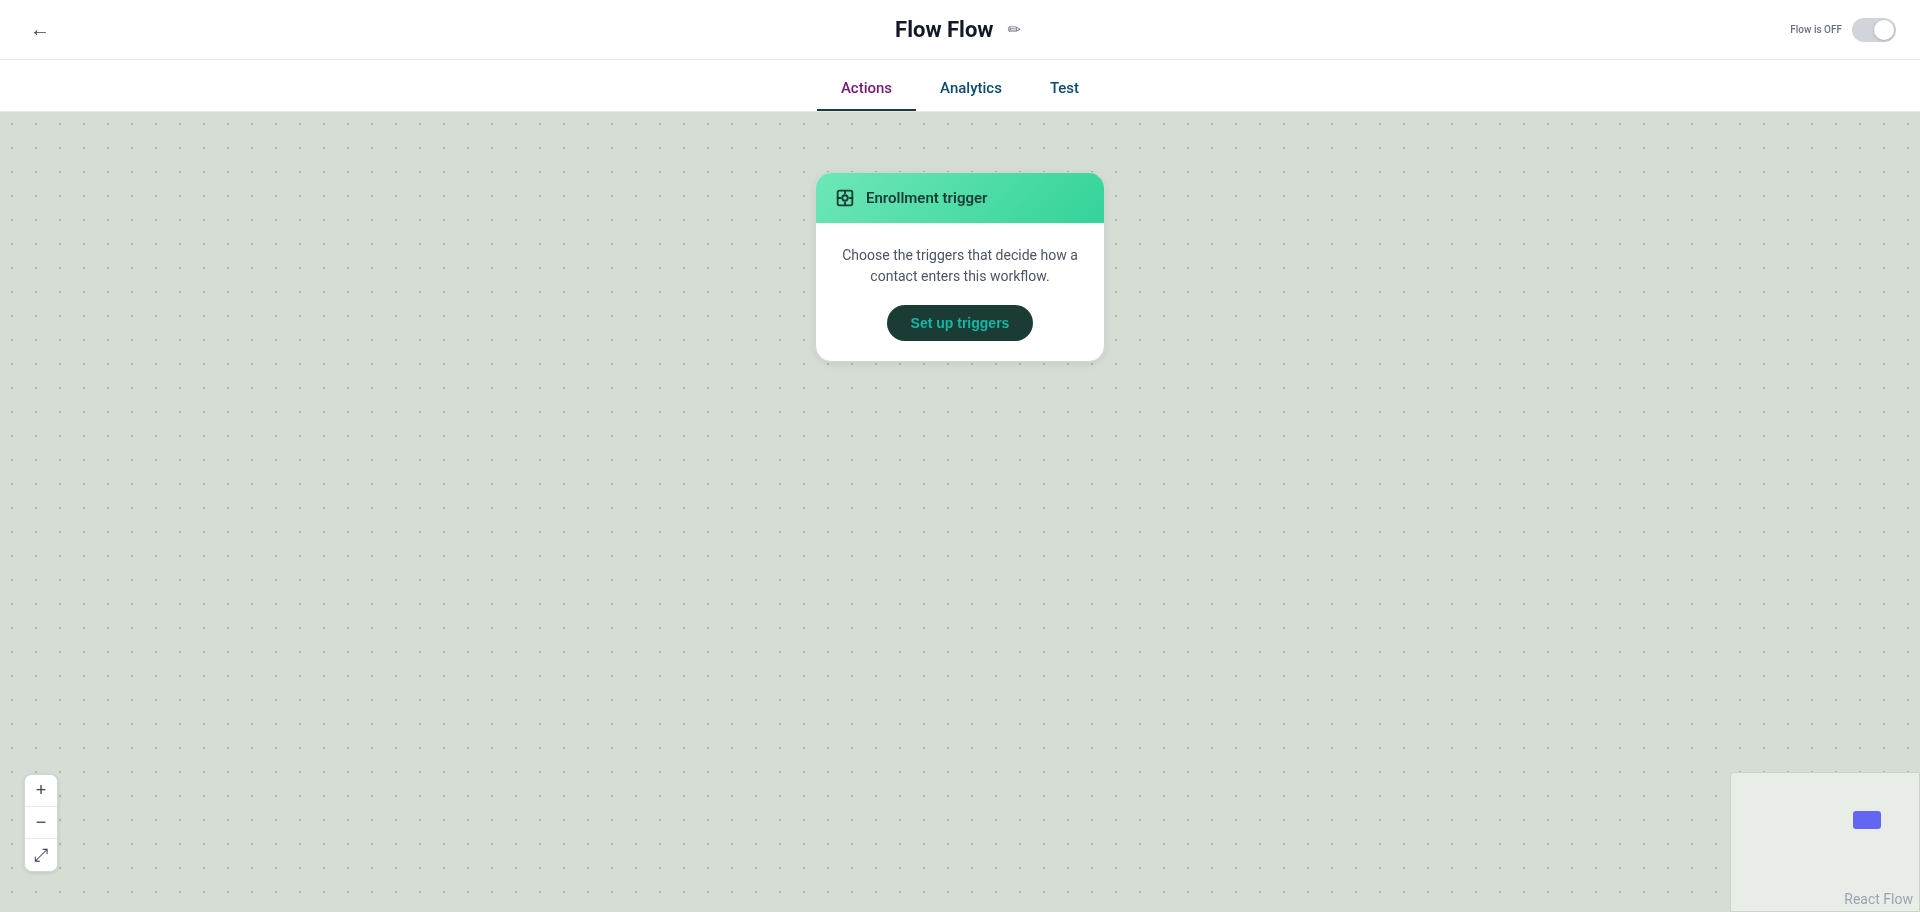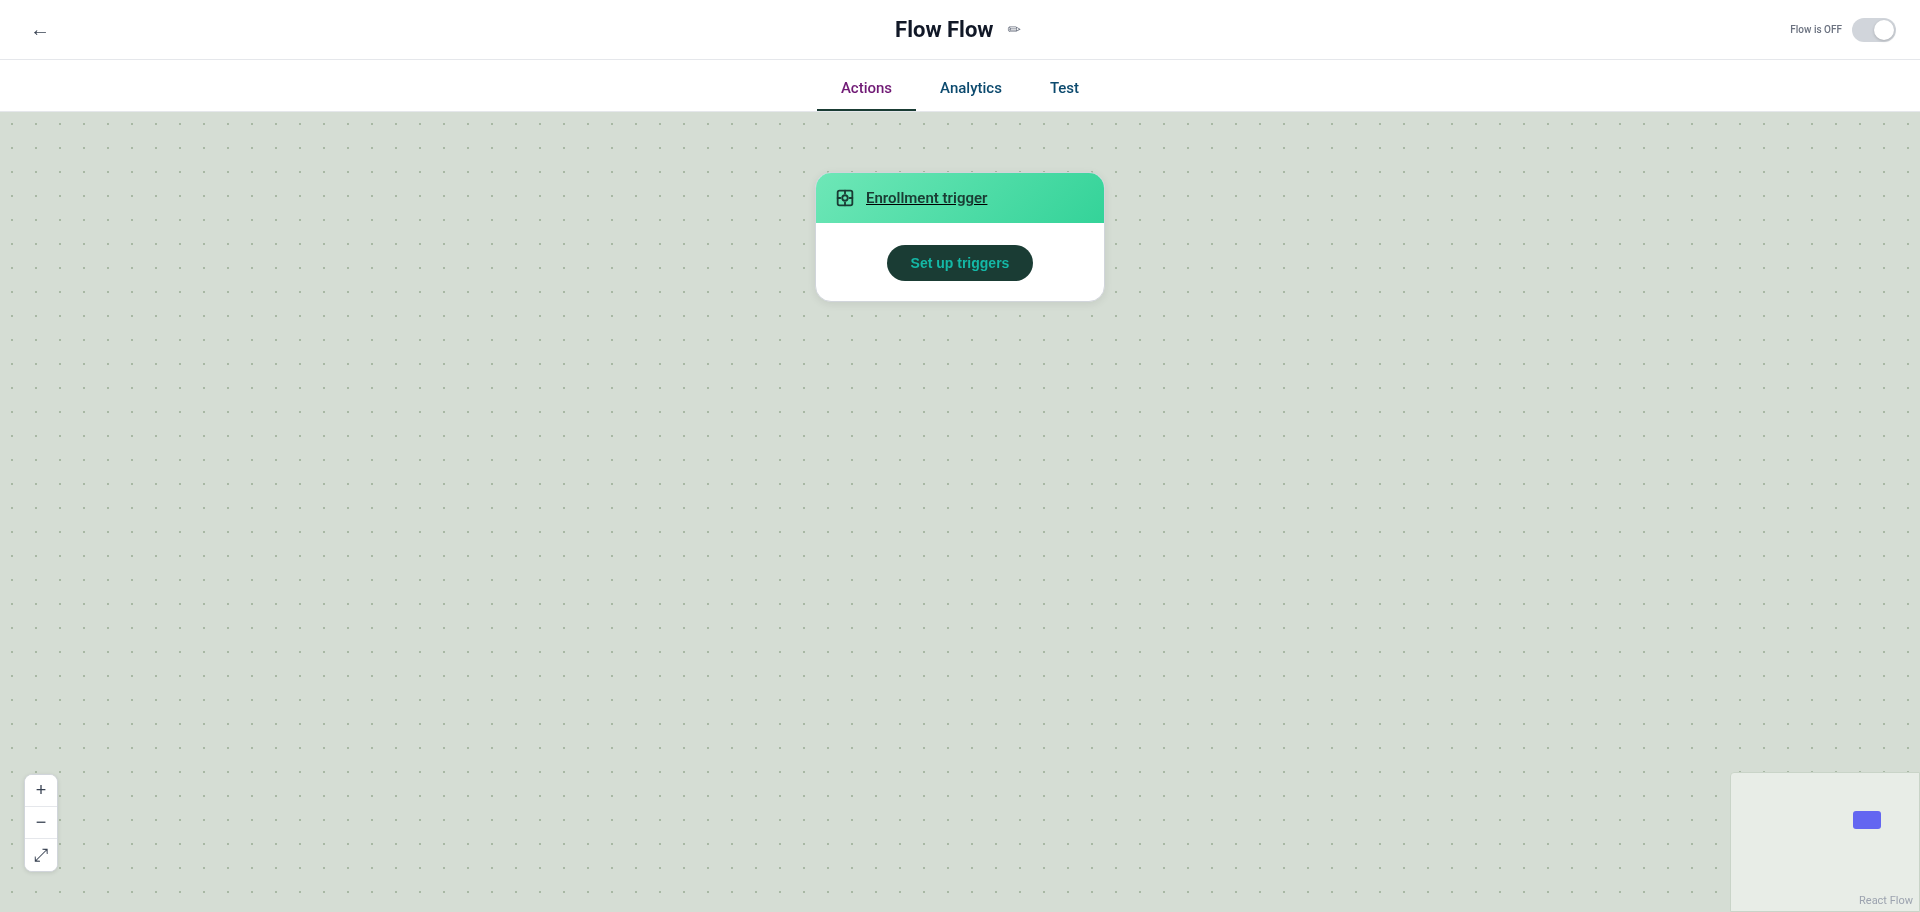--- a/index.html
+++ b/index.html
@@ -132,21 +132,20 @@
       position: absolute;
       top: 60px;
       left: 50%;
       transform: translateX(-50%);
       width: 290px;
       background: #fff;
       border-radius: 16px;
       border: 1.5px solid #d1d5db;
       overflow: hidden;
       box-shadow: 0 2px 8px rgba(0,0,0,0.08);
-      text-decoration: underline;
     }
     .trigger-card-header {
       background: linear-gradient(135deg, #6ee7b7 0%, #34d399 100%);
       padding: 14px 18px;
       display: flex;
       align-items: center;
       gap: 10px;
     }
     .trigger-icon {
       width: 22px;
@@ -228,21 +227,21 @@
       height: 18px;
       background: #6366f1;
       border-radius: 3px;
       top: 38px;
       right: 38px;
     }
     .react-flow-label {
       position: absolute;
       bottom: 4px;
       right: 6px;
-      font-size: 11px;
+      font-size: 14px;
       color: #9ca3af;
       margin-top: 28px;
     }
   </style>
 </head>
 <body>
 
 <div class="header">
   <div class="header-left">
     <button class="back-btn">←</button>
@@ -275,20 +274,21 @@
         <rect x="4" y="4" width="16" height="16" rx="2"></rect>
         <circle cx="12" cy="12" r="3"></circle>
         <line x1="4" y1="12" x2="7" y2="12"></line>
         <line x1="17" y1="12" x2="20" y2="12"></line>
         <line x1="12" y1="4" x2="12" y2="7"></line>
         <line x1="12" y1="17" x2="12" y2="20"></line>
       </svg>
       <span class="trigger-title">Enrollment trigger</span>
     </div>
     <div class="trigger-card-body">
+      <p class="trigger-description">Choose the triggers that decide how a contact enters this workflow.</p>
       <button class="setup-btn">Set up triggers</button>
     </div>
   </div>
 
 </div>
 
 <div class="zoom-controls">
   <button class="zoom-btn">+</button>
   <button class="zoom-btn">−</button>
   <button class="zoom-btn">⤢</button>

